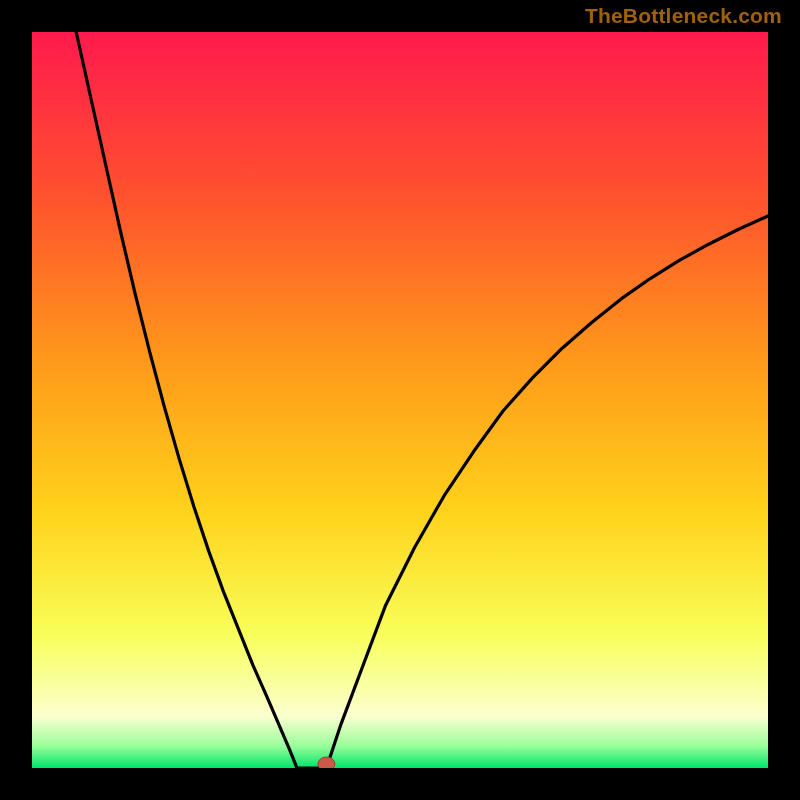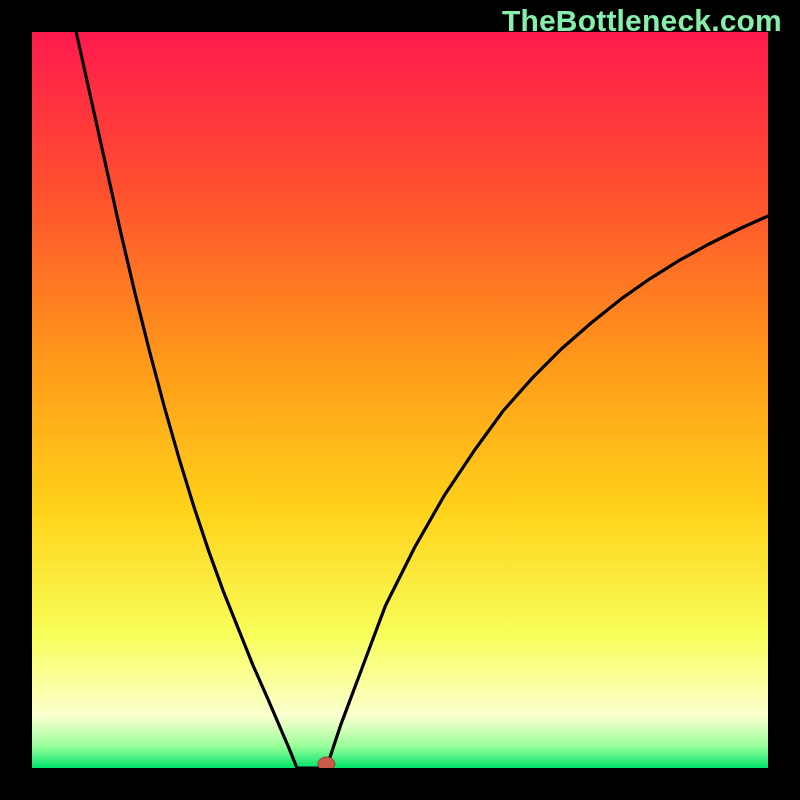--- a/index.html
+++ b/index.html
@@ -13,22 +13,22 @@
   .frame {
     position: relative;
     width: 800px;
     height: 800px;
     background: #000;
   }
   .watermark {
     position: absolute;
     top: 4px;
     right: 18px;
-    color: #86efac;
-    font-size: 30px;
+    color: #a16207;
+    font-size: 21px;
     font-weight: 600;
     letter-spacing: 0.2px;
     z-index: 10;
   }
   .plot-area {
     position: absolute;
     left: 32px;
     top: 32px;
     width: 736px;
     height: 736px;

